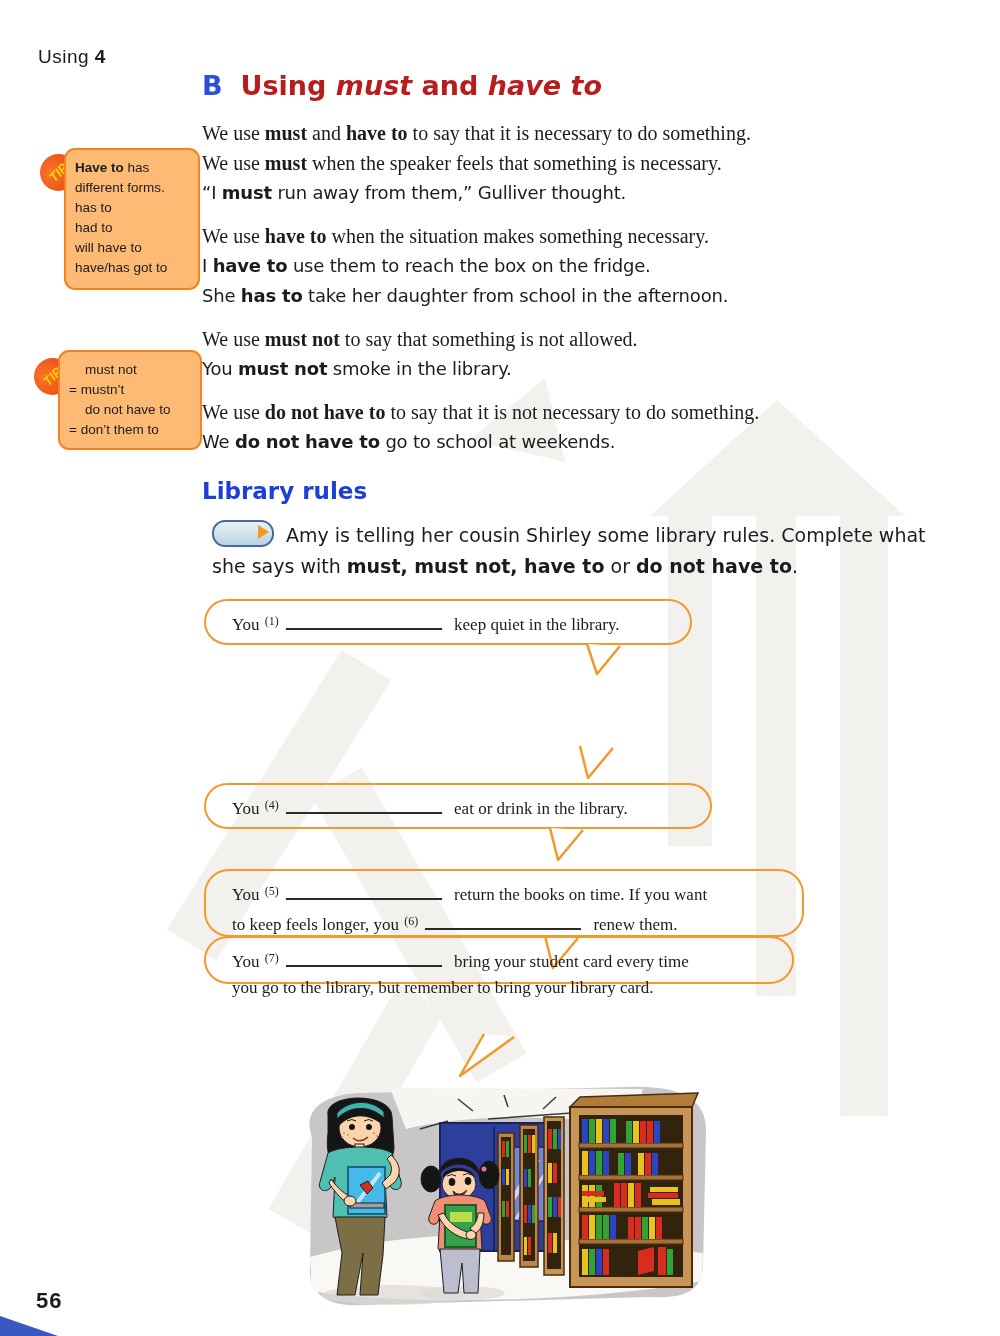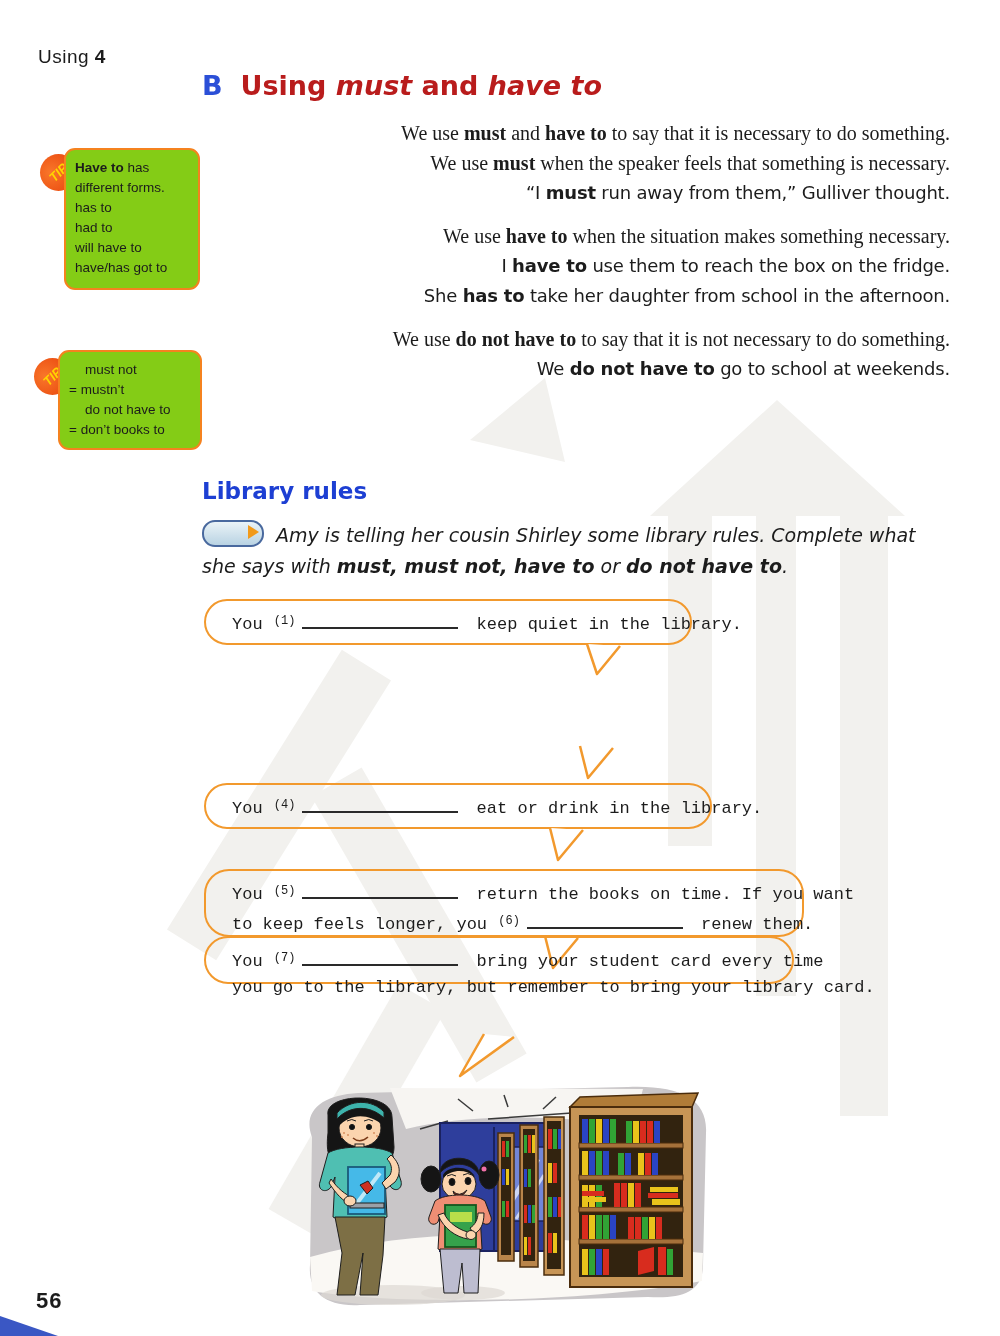--- a/index.html
+++ b/index.html
@@ -15,51 +15,51 @@
   
   .unit{position:absolute;left:38px;top:46px;font-size:19px;letter-spacing:.5px;}
   .unit .n{font-weight:bold;}
   .section-heading{position:absolute;left:202px;top:70px;margin:0;font-size:27px;font-weight:bold;
         font-family:"DejaVu Sans",sans-serif;display:flex;gap:18px;}
   .section-letter{color:#2b4fd7;}
   .section-title{color:#b91c1c;}
 
   
   .grammar{position:absolute;left:202px;top:118px;width:748px;}
-  .para{margin:0 0 13px 0;text-align:right;}
+  .para{margin:0 0 13px 0;}
   .line{margin:0;line-height:30px;white-space:nowrap;}
   .rule{font-family:"Liberation Serif",serif;font-size:20px;}
   .ex{font-family:"DejaVu Sans",sans-serif;font-size:18px;letter-spacing:-.2px;}
 
   
   .tip-badge{position:absolute;width:37px;height:37px;border-radius:50%;
         background:radial-gradient(circle at 35% 35%,#f9772a,#e63d08);
         color:#ffd400;font-size:13px;font-weight:bold;font-style:italic;
         display:flex;align-items:center;justify-content:center;transform:rotate(-45deg);}
-  .tip{position:absolute;background:#84cc16;border:2.5px solid #f5821f;border-radius:11px;
+  .tip{position:absolute;background:#fdba74;border:2.5px solid #f5821f;border-radius:11px;
         padding:8px 9px;font-size:13.5px;line-height:20px;font-family:"Liberation Sans",sans-serif;}
   .tip1{left:64px;top:148px;width:114px;height:122px;}
   .tip2{left:58px;top:350px;width:122px;height:80px;}
   .tip .tline{white-space:nowrap;}
 
   
   .sub-heading{position:absolute;left:202px;top:478px;margin:0;font-size:23px;font-weight:bold;
         color:#1d3fd3;font-family:"DejaVu Sans",sans-serif;}
-  .instruction{position:absolute;left:202px;top:520px;width:716px;font-family:"DejaVu Sans",sans-serif;
-        font-size:19px;line-height:31px;font-style:italic;}
+  .instruction{position:absolute;left:212px;top:520px;width:716px;font-family:"DejaVu Sans",sans-serif;
+        font-size:19px;line-height:31px;}
   .audio-pill{display:inline-block;position:relative;width:58px;height:23px;vertical-align:-5px;
         margin-right:12px;border:2px solid #49699e;border-radius:13px;
         background:linear-gradient(180deg,#eaf3f7,#b9d3e3);}
   .audio-pill .tri{position:absolute;right:3px;top:3px;width:0;height:0;
         border-top:7px solid transparent;border-bottom:7px solid transparent;border-left:11px solid #f29a1a;}
 
   
   .bubble{position:absolute;left:204px;border:2.5px solid #f2992d;border-radius:25px;
         box-sizing:border-box;padding:7px 20px 7px 26px;background:transparent;
-        font-family:Liberation Mono, monospace;font-size:17px;}
+        font-family:Liberation Serif, serif;font-size:17px;}
   .bubble .bline{margin:0;line-height:26px;white-space:nowrap;}
   .tail{position:absolute;}
 
   .page-number{position:absolute;left:36px;top:1288px;font-size:22px;font-weight:bold;letter-spacing:1px;}
   .corner{position:absolute;left:0;bottom:0;width:0;height:0;
         border-bottom:20px solid #3a57c4;border-right:58px solid transparent;}
   .watermark{position:absolute;left:0;top:0;z-index:0;}
   .illustration{position:absolute;left:298px;top:1085px;}
 </style>
 </head>
@@ -95,20 +95,24 @@
       <p class="line rule"><span>We use </span><span class="b">must</span><span> and </span><span class="b">have to</span><span> to say that it is necessary to do something.</span></p>
       <p class="line rule"><span>We use </span><span class="b">must</span><span> when the speaker feels that something is necessary.</span></p>
       <p class="line ex"><span>“I </span><span class="b">must</span><span> run away from them,” Gulliver thought.</span></p>
     </div>
     <div class="para">
       <p class="line rule"><span>We use </span><span class="b">have to</span><span> when the situation makes something necessary.</span></p>
       <p class="line ex"><span>I </span><span class="b">have to</span><span> use them to reach the box on the fridge.</span></p>
       <p class="line ex"><span>She </span><span class="b">has to</span><span> take her daughter from school in the afternoon.</span></p>
     </div>
     <div class="para">
+      <p class="line rule"><span>We use </span><span class="b">must not</span><span> to say that something is not allowed.</span></p>
+      <p class="line ex"><span>You </span><span class="b">must not</span><span> smoke in the library.</span></p>
+    </div>
+    <div class="para">
       <p class="line rule"><span>We use </span><span class="b">do not have to</span><span> to say that it is not necessary to do something.</span></p>
       <p class="line ex"><span>We </span><span class="b">do not have to</span><span> go to school at weekends.</span></p>
     </div>
   </div>
 
   <div class="tip-badge" style="left:40px;top:154px;">
     <span>TIP</span>
   </div>
   <div class="tip tip1">
     <div class="tline"><span class="b">Have to</span><span> has</span></div>
@@ -119,21 +123,21 @@
     <div class="tline"><span>have/has got to</span></div>
   </div>
 
   <div class="tip-badge" style="left:34px;top:358px;">
     <span>TIP</span>
   </div>
   <div class="tip tip2">
     <div class="tline"><span class="ind">must not</span></div>
     <div class="tline"><span>= mustn’t</span></div>
     <div class="tline"><span class="ind">do not have to</span></div>
-    <div class="tline"><span>= don’t books to</span></div>
+    <div class="tline"><span>= don’t them to</span></div>
   </div>
 
   <h2 class="sub-heading">Library rules</h2>
 
   <div class="instruction">
     <span class="audio-pill"><span class="tri"></span></span><span><span>Amy is telling her cousin Shirley some library rules. Complete what she says with </span><span class="b">must, must not, have to</span><span> or </span><span class="b">do not have to</span><span>.</span></span>
   </div>
 
   <div class="bubble" style="top:599px;width:488px;height:46px;">
     <p class="bline"><span>You </span><span class="num">(1)</span><span class="blank"></span><span> keep quiet in the library.</span></p>

